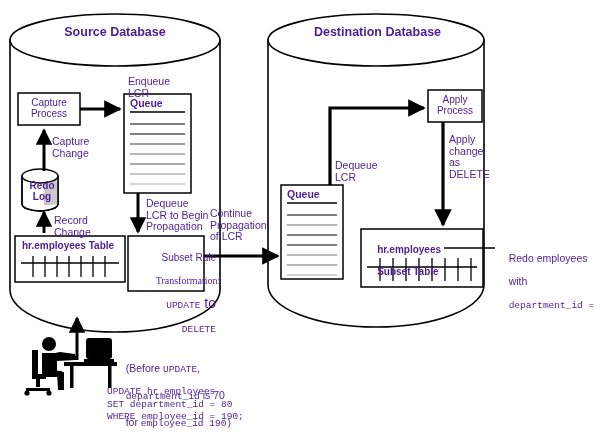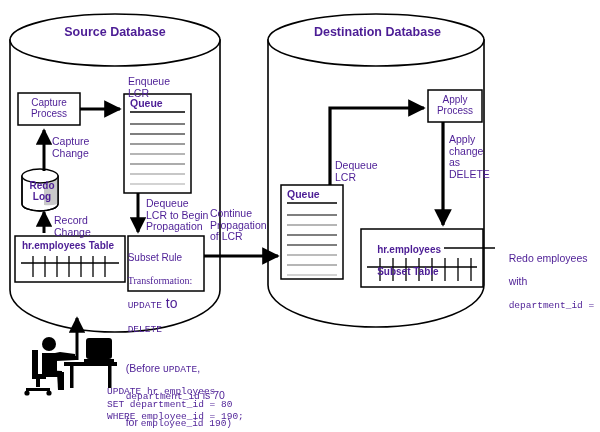--- a/index.html
+++ b/index.html
@@ -225,21 +225,21 @@
 
   <div class="lbl" style="left: 54px; top: 215px; white-space: pre;">Record
 Change</div>
 
   <div class="lbl tbltxt" style="left:16px; top:240px;margin-left:6px;">hr.employees Table</div>
 
   <div class="lbl" style="left: 146px; top: 198px; white-space: pre;">Dequeue
 LCR to Begin
 Propagation</div>
 
-  <div class="lbl" style="left:116px; top:240px; width:72px;">
+  <div class="lbl" style="left:144px; top:240px; width:72px;text-align:right;">
     <span style="font-size:10px;">Subset Rule</span><br>
     <span style="font-size:10px;font-family:Liberation Serif, serif;">Transformation:</span><br>
     <span class="mono">UPDATE</span><span style="font-size:14px;"> to</span><br>
     <span class="mono">DELETE</span>
   </div>
 
   <div class="lbl" style="left: 210px; top: 208px; white-space: pre;">Continue
 Propagation
 of LCR</div>
 

